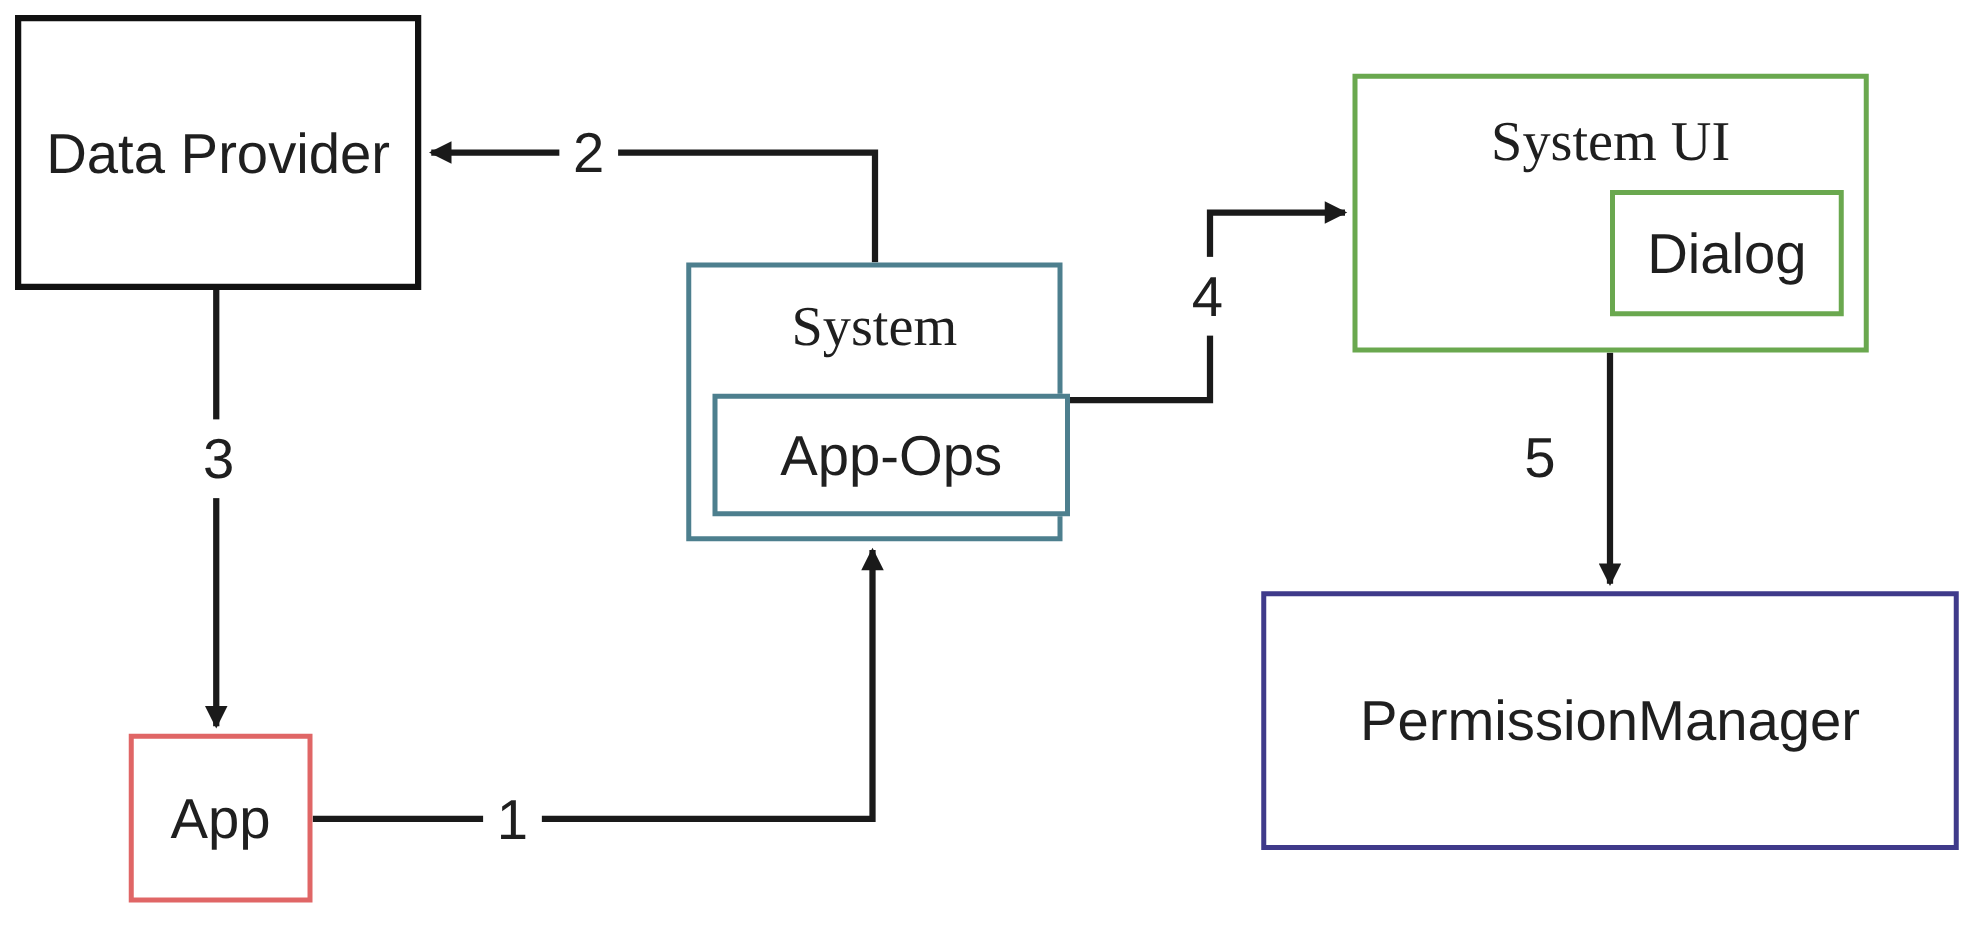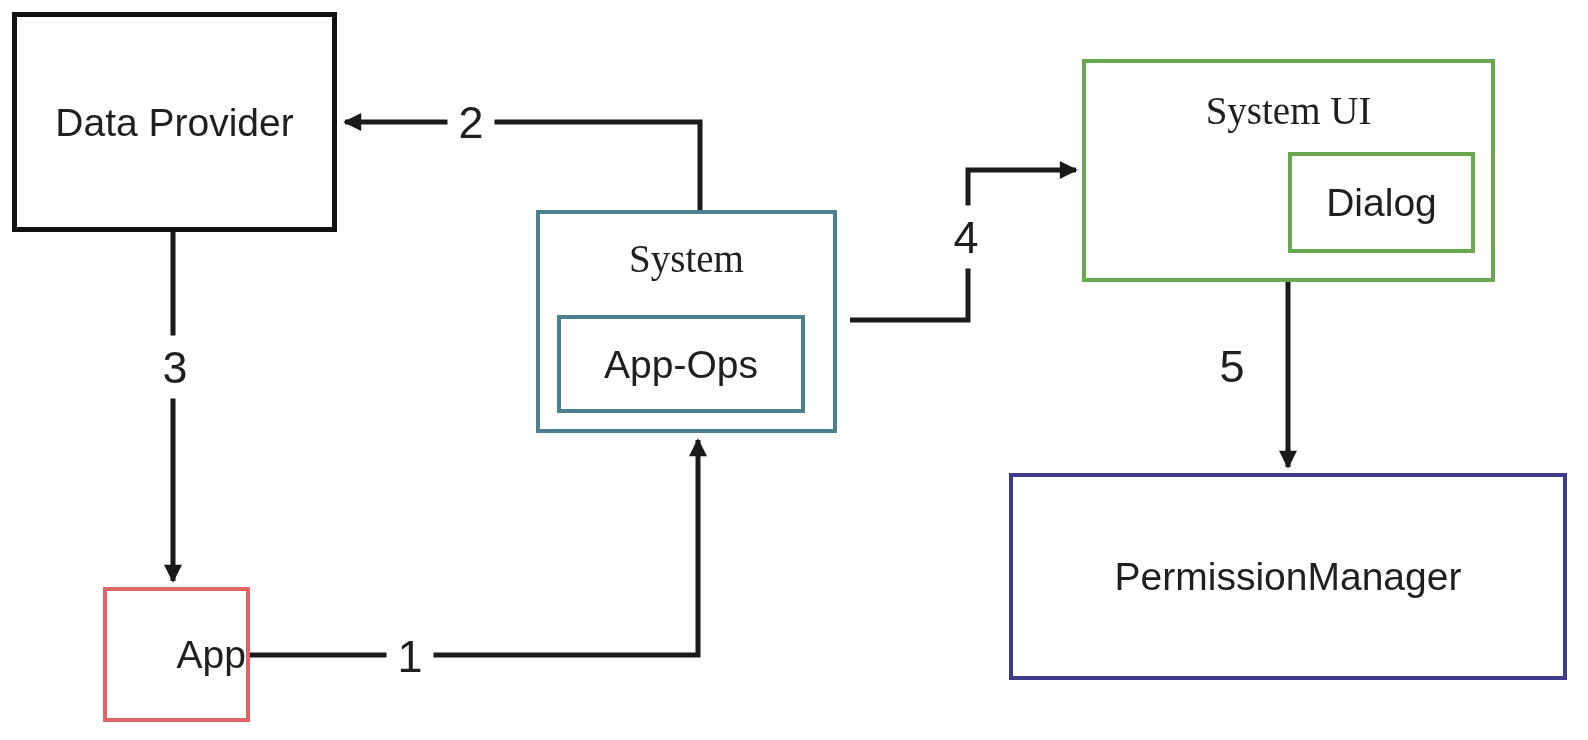--- a/index.html
+++ b/index.html
@@ -14,41 +14,41 @@
     background: #ffffff;
     overflow: hidden;
   }
   .node {
     position: absolute;
     box-sizing: border-box;
     background: #ffffff;
   }
   .node-label {
     color: #1f1f1f;
-    font-size: 39px;
+    font-size: 45px;
     line-height: 1;
     white-space: nowrap;
   }
   .center-label {
     display: flex;
     align-items: center;
     justify-content: center;
   }
   .top-label {
     position: absolute;
     left: 0;
     right: 0;
     text-align: center;
     font-family: Liberation Serif, serif;
   }
   
   .data-provider   { left: 12px;   top: 12px;  width: 325px; height: 220px; border: 5px solid #111111; }
-  .app             { left: 103px;  top: 587px; width: 147px; height: 135px; border: 4px solid #e06666; justify-content: flex-end; }
-  .system          { left: 536px;  top: 210px; width: 301px; height: 223px; border: 4px solid #4d7f8e; }
-  .app-ops         { left: 17px;   top: 101px; width: 248px; height: 98px;  border: 4px solid #f97316; }
+  .app             { left: 103px;  top: 587px; width: 147px; height: 135px; border: 4px solid #e06666; }
+  .system          { left: 549px;  top: 210px; width: 301px; height: 223px; border: 4px solid #4d7f8e; }
+  .app-ops         { left: 17px;   top: 101px; width: 286px; height: 98px;  border: 4px solid #f97316; }
   .system-ui       { left: 1082px; top: 59px;  width: 413px; height: 223px; border: 4px solid #6aa84f; }
   .dialog          { left: 202px;  top: 89px;  width: 187px; height: 101px; border: 4px solid #6aa84f; }
   .perm-manager    { left: 1009px; top: 473px; width: 558px; height: 207px; border: 4px solid #84cc16; }
   .system .top-label    { top: 25px; }
   .system-ui .top-label { top: 28px; }
 
   .arrow-layer {
     position: absolute;
     left: 0;
     top: 0;

